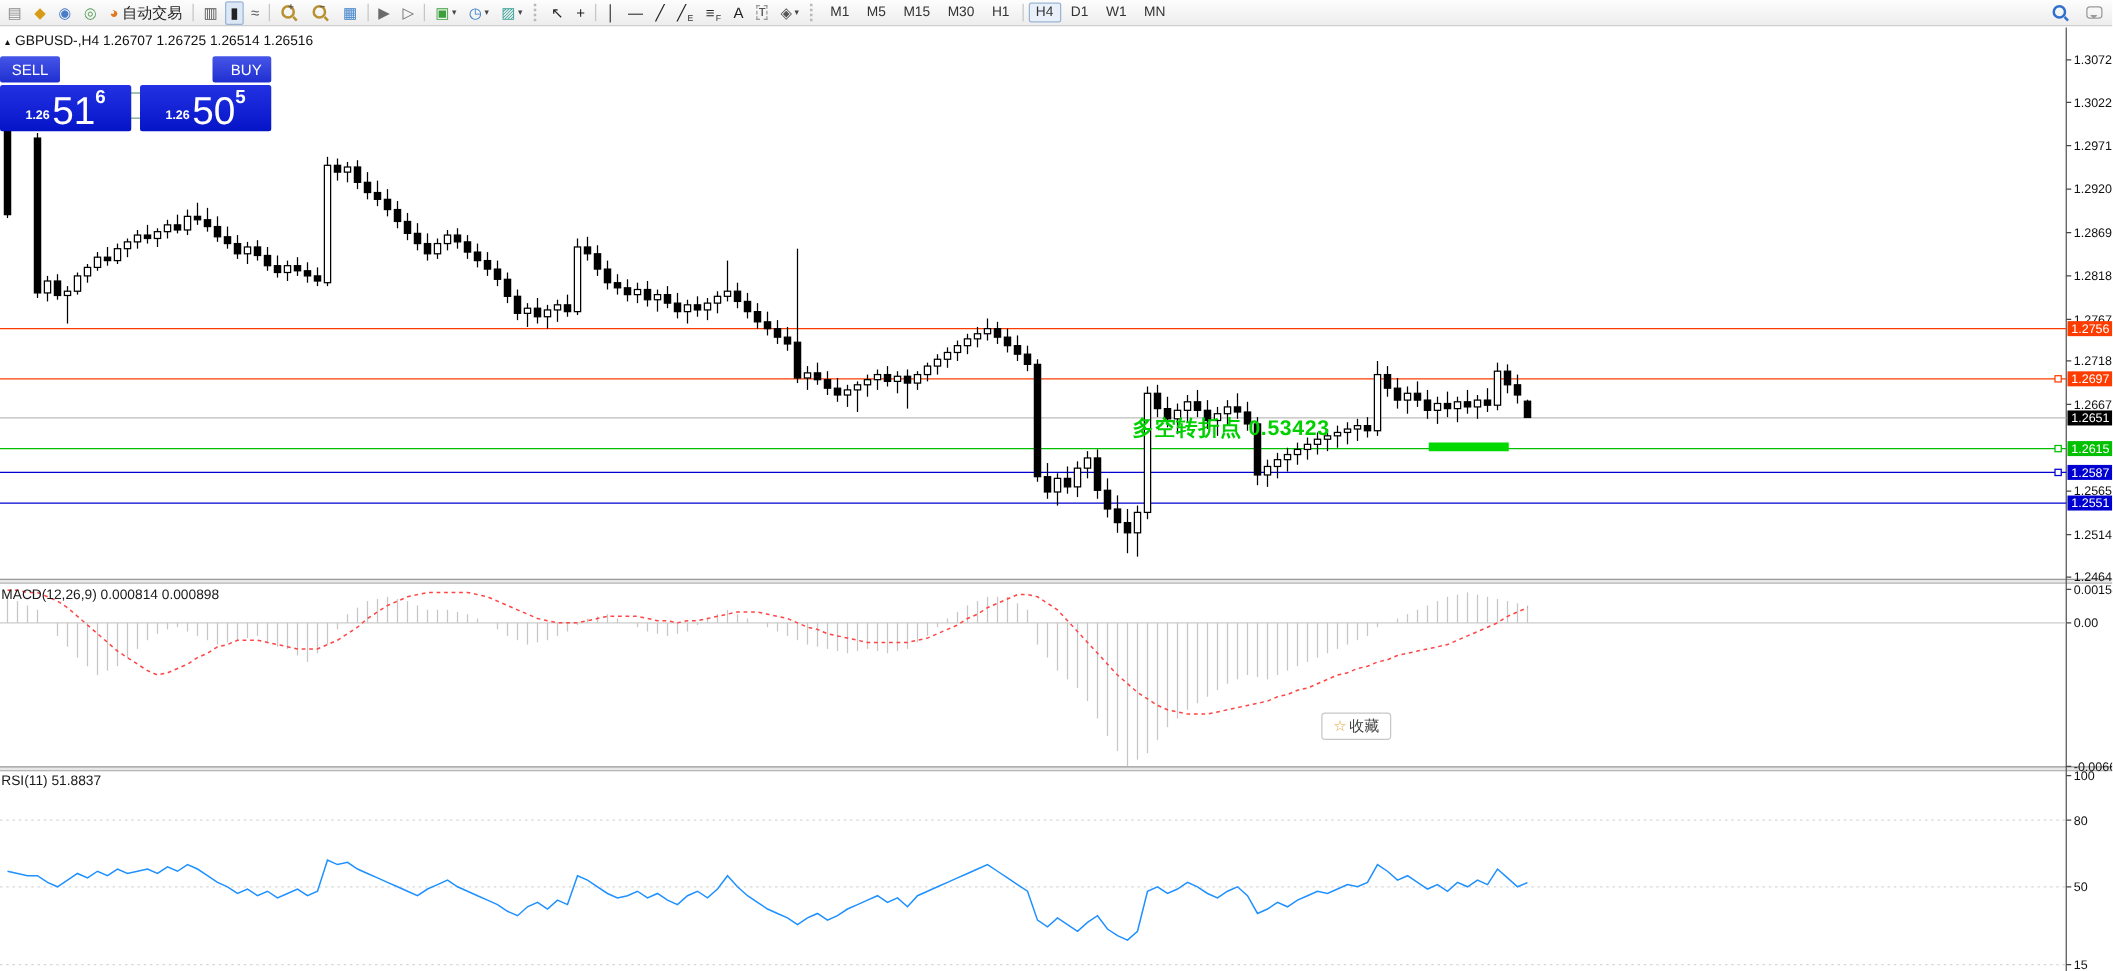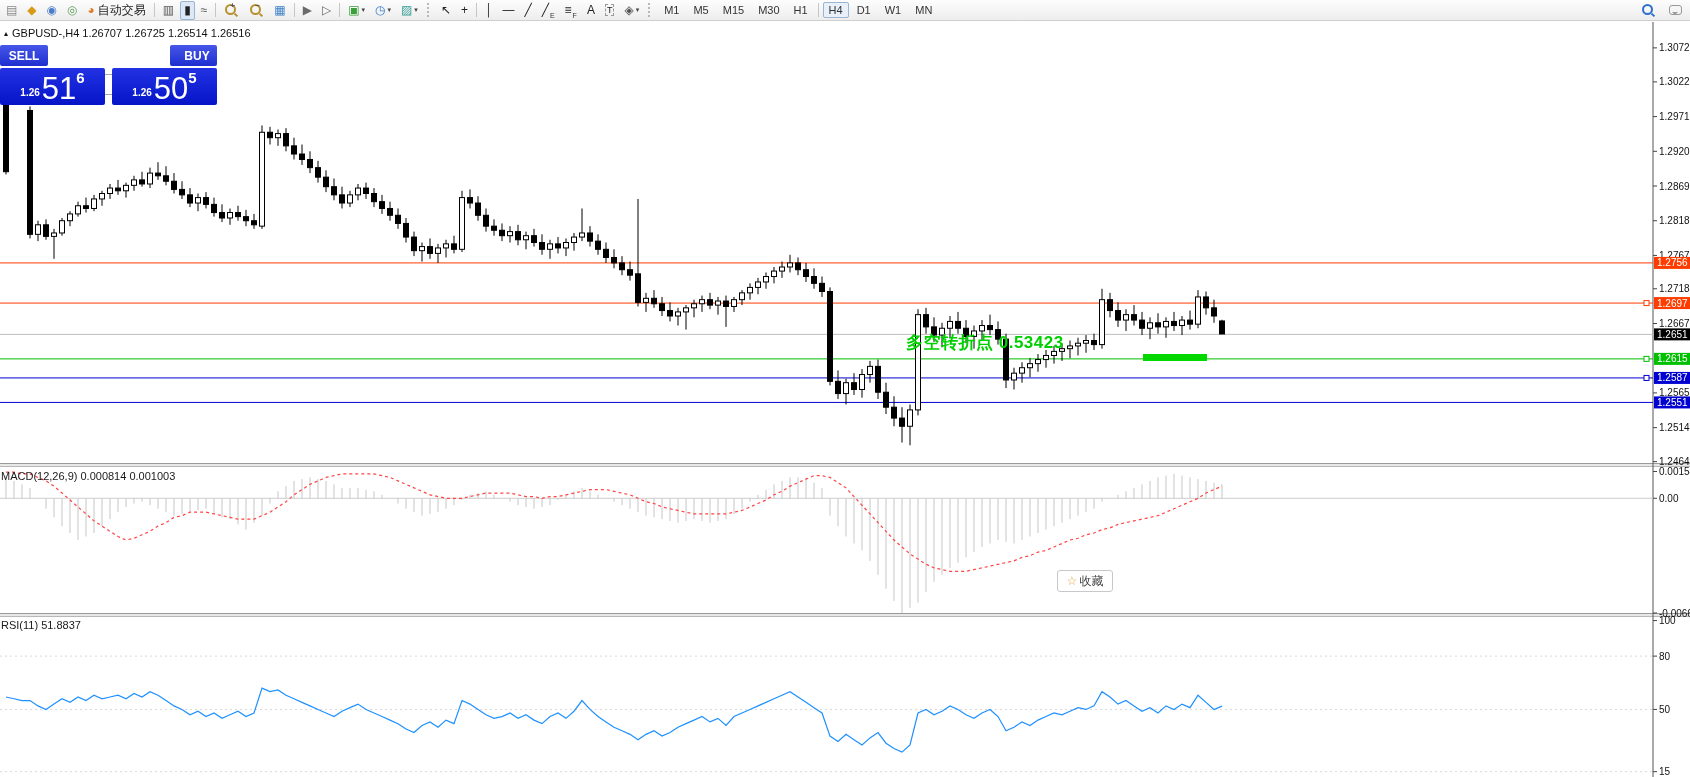--- a/index.html
+++ b/index.html
@@ -32,21 +32,21 @@
   .bubble{width:11px;height:8px;border:1.5px solid #999;border-radius:3px;position:relative;
           display:inline-block;margin:0 3px;}
   .bubble::after{content:'';position:absolute;left:2px;bottom:-4px;border:3px solid transparent;
           border-top-color:#999;}
   
   #chart-title{position:absolute;left:4px;top:27px;font-size:11px;color:#111;display:flex;align-items:center;}
   #chart-title .ticon{font-size:8px;margin-right:4px;color:#111;}
   
   #trade-panel{position:absolute;left:0;top:45px;width:217px;height:60px;z-index:5;}
   .sb{position:absolute;top:0;height:21px;border:none;border-radius:2px;color:#fff;
-      font-size:12px;font-weight:bold;font-family:"Liberation Sans",sans-serif;
+      font-size:12px;font-weight:normal;font-family:"Liberation Sans",sans-serif;
       background:linear-gradient(#4656e8,#1f2fd0);}
   .sb.sell{left:0;width:48px;}
   .sb.buy{left:170px;width:47px;padding-left:13px;}
   .stepper{position:absolute;left:52px;top:0;width:114px;height:19px;border:1px solid #a8a8a8;
       background:#22c55e;display:flex;align-items:stretch;margin-top:29px;}
   .step{width:16px;border:none;background:#e6e6e6;font-size:7px;color:#333;padding:0;}
   .vol{flex:1;border:none;text-align:right;font-size:13px;padding:0 4px;width:60px;
       font-family:"Liberation Sans",sans-serif;}
   .pricebox{position:absolute;top:23px;height:37px;width:105px;color:#fff;border-radius:2px;
       background:linear-gradient(#2232e2,#0614c8);display:flex;align-items:flex-end;
@@ -736,21 +736,21 @@
         <span class="pb-sup">5</span>
     </div>
   </div>
 
   <div class="pane-overlay" style="top:22px;height:441px;"></div>
   <div class="separator" style="top:463px;"></div>
   <div class="pane-overlay" style="top:467px;height:146px;"></div>
   <div class="separator" style="top:613px;"></div>
   <div class="pane-overlay" style="top:617px;height:160px;"></div>
 
-  <div class="ind-label" style="top:470px;">MACD(12,26,9) 0.000814 0.001003</div>
+  <div class="ind-label" style="top:470px;">MACD(12,26,9) 0.000814 0.000898</div>
   <div class="ind-label" style="top:619px;">RSI(11) 51.8837</div>
 
   <div id="annotation" style="color: rgb(0, 208, 0);">多空转折点 0.53423</div>
 
   <div id="favorite">
     <span class="star">☆</span>
     <span>收藏</span>
   </div>
 </div>
 

